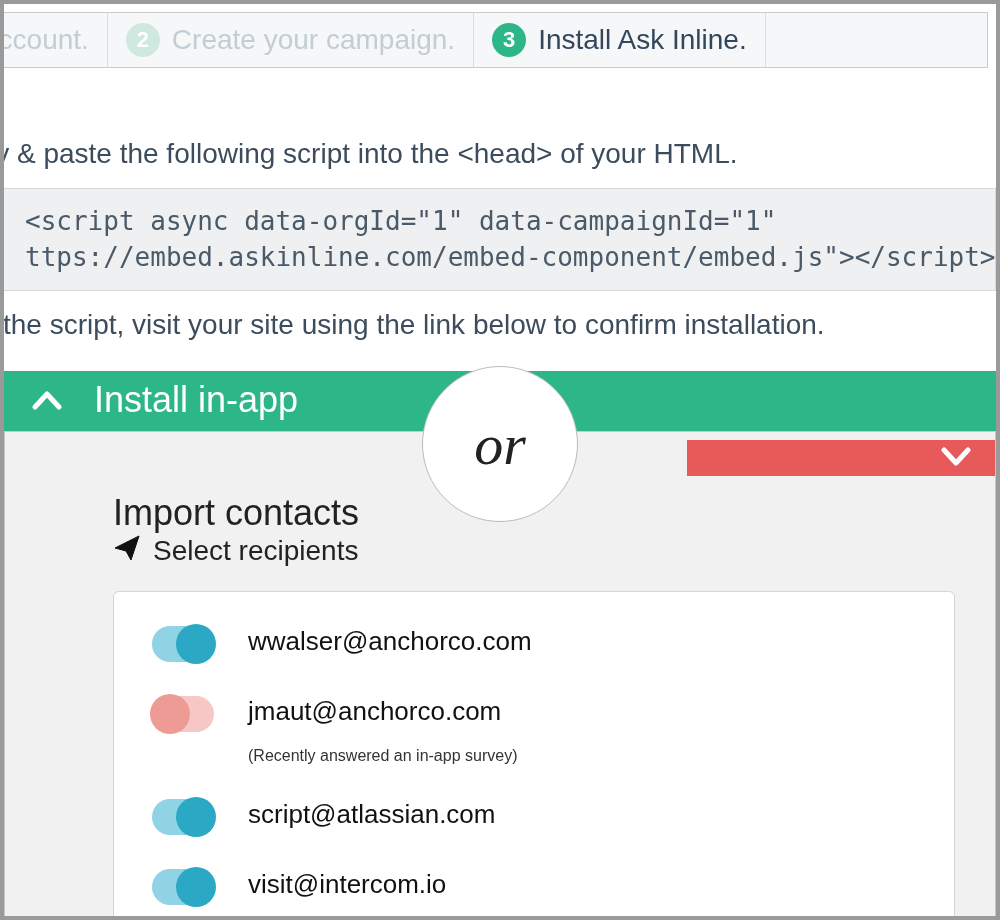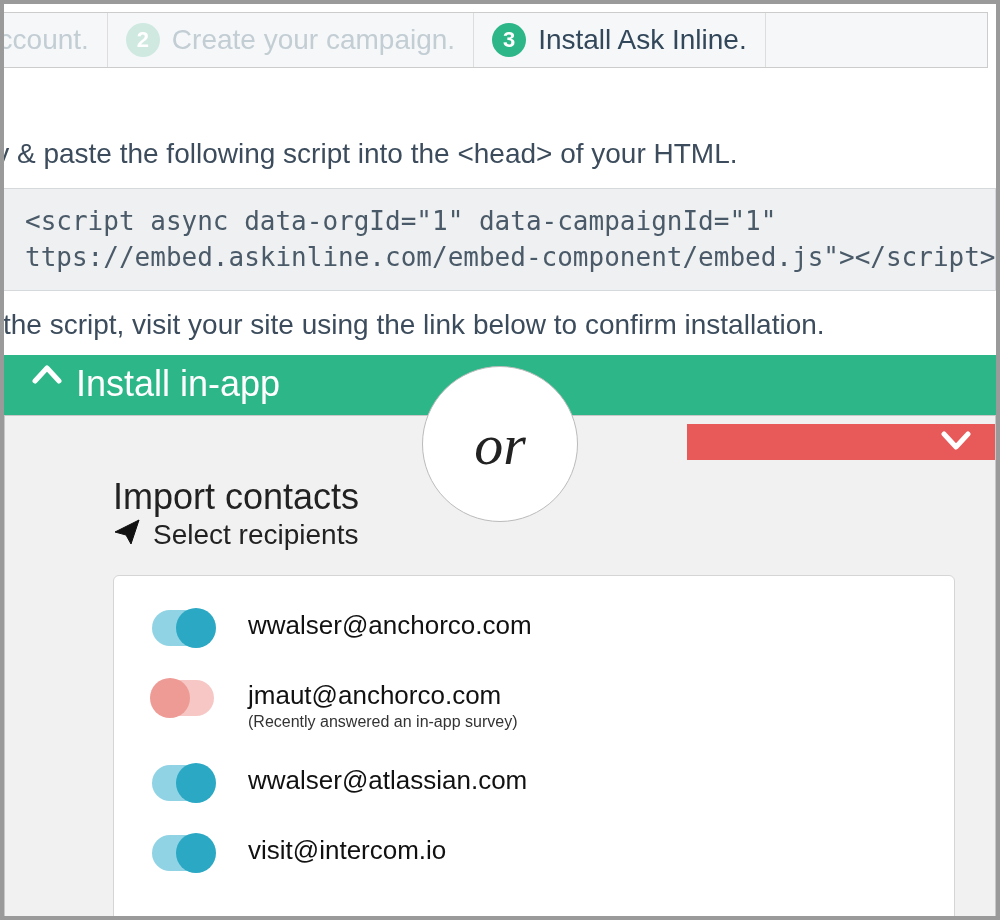--- a/index.html
+++ b/index.html
@@ -69,21 +69,23 @@
   color: #3c4c5c;
   margin: 18px 0 0 -40px;
   white-space: nowrap;
 }
 .green-bar {
   background: #2db789;
   color: #fff;
   font-size: 36px;
   padding: 8px 20px 10px 28px;
   display: flex;
-  margin-top: 14px;
+  align-items: center;
+  margin-top: 30px;
+  gap: 18px;
 }
 .green-bar .chev { margin-right: 14px; }
 .or-circle {
   position: absolute;
   width: 156px;
   height: 156px;
   border-radius: 50%;
   background: #fff;
   border: 1px solid #bbb;
   left: 418px;
@@ -164,21 +166,21 @@
 .toggle.off::after {
   content: "";
   position: absolute;
   left: -2px; top: -2px;
   width: 40px; height: 40px;
   border-radius: 50%;
   background: #ef9b95;
 }
 .contact-text { display: flex; flex-direction: column; }
 .contact-email { font-size: 26px; color: #111; }
-.contact-note { font-size: 16px; color: #333; margin-top: 2px; }
+.contact-note { font-size: 16px; color: #333; margin-top: 20px; }
 .chev svg { display: block; }
 </style>
 </head>
 <body>
 
 <div class="top-panel">
   <div class="wizard-steps">
     <div class="wizard-step faded">
       <span>account.</span>
     </div>
@@ -243,21 +245,21 @@
       <div class="contact-row">
         <div class="toggle off"></div>
         <div class="contact-text">
           <span class="contact-email">jmaut@anchorco.com</span>
           <span class="contact-note">(Recently answered an in-app survey)</span>
         </div>
       </div>
       <div class="contact-row">
         <div class="toggle on"></div>
         <div class="contact-text">
-          <span class="contact-email">wwalser@atlassian.com</span>
+          <span class="contact-email">script@atlassian.com</span>
         </div>
       </div>
       <div class="contact-row">
         <div class="toggle on"></div>
         <div class="contact-text">
           <span class="contact-email">visit@intercom.io</span>
         </div>
       </div>
     </div>
   </div>

